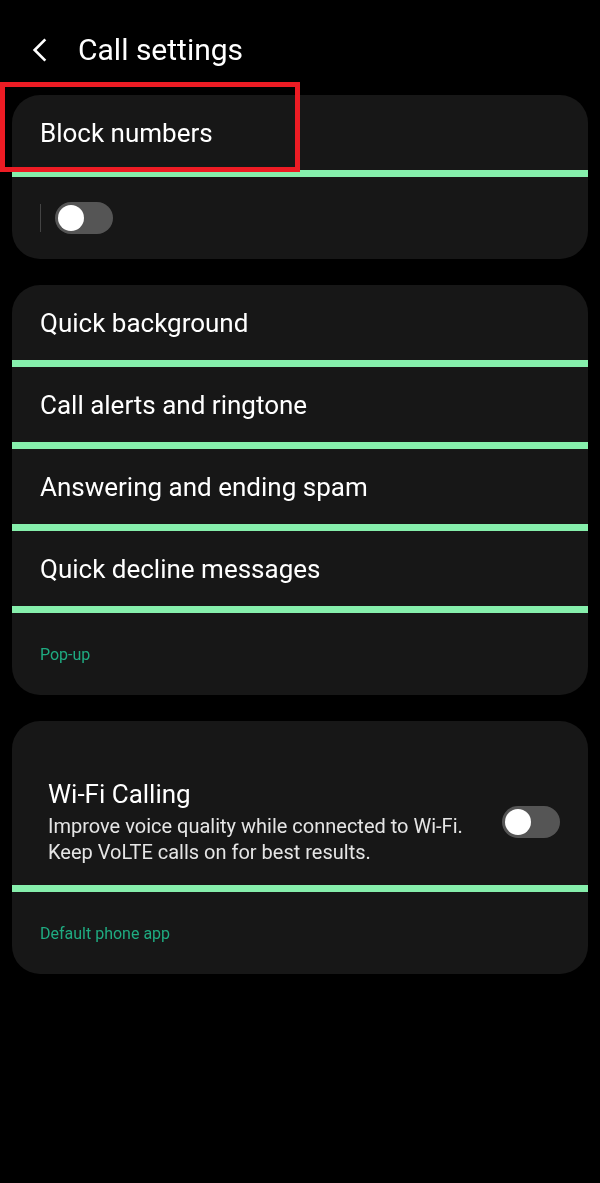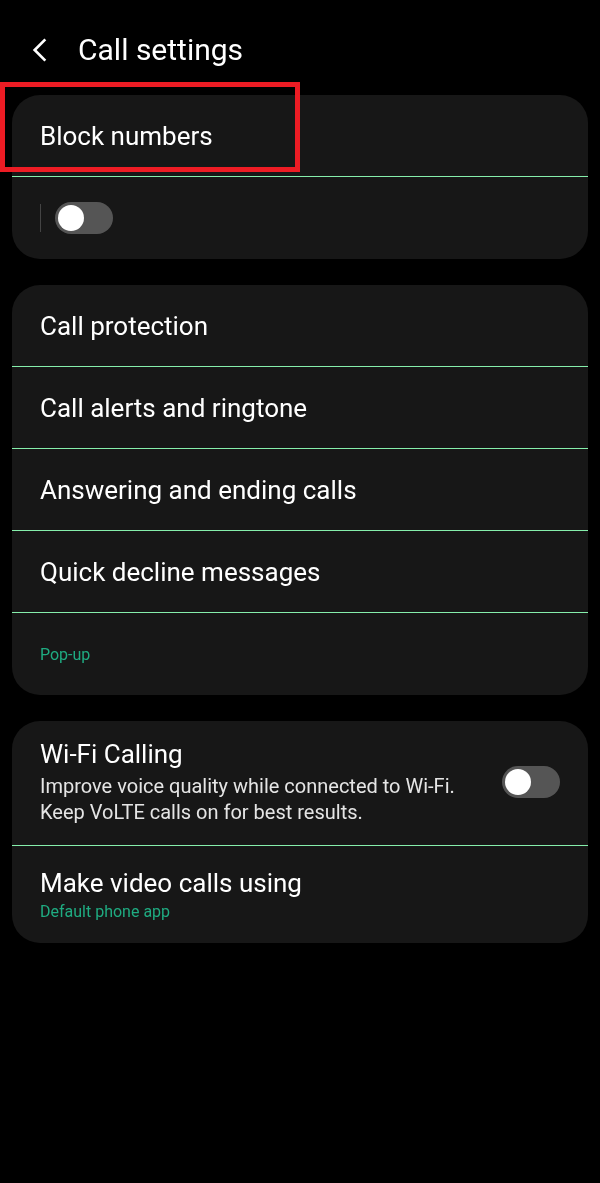--- a/index.html
+++ b/index.html
@@ -45,21 +45,21 @@
     .card:first-of-type {
       border-top-left-radius: 0;
       border-top-right-radius: 0;
       margin-top: 0;
     }
     .list-item {
       display: flex;
       align-items: center;
       justify-content: space-between;
       padding: 22px 28px;
-      border-bottom: 1px solid #86efac;
+      border-bottom: 7px solid #86efac;
       min-height: 82px;
     }
     .list-item:last-child {
       border-bottom: none;
     }
     .item-text {
       display: flex;
       flex-direction: column;
       gap: 4px;
       flex: 1;
@@ -105,21 +105,22 @@
       height: 28px;
       background: #444;
     }
     .highlight-box {
       position: absolute;
       border: 5px solid #ed1c24;
       pointer-events: none;
       z-index: 10;
     }
     .wifi-item {
-      padding: 18px 28px 20px 28px;
+      padding: 18px 28px 20px 36px;
+      margin-top: 40px;
     }
   </style>
 </head>
 <body>
 
 <div class="header">
   <div class="back-icon">
     <svg viewBox="0 0 12 20" fill="none" stroke="#fff" stroke-width="2">
       <path d="M10 2 L2 10 L10 18"></path>
     </svg>
@@ -139,31 +140,31 @@
       <div class="toggle">
         <div class="toggle-knob"></div>
       </div>
     </div>
   </div>
 </div>
 
 <div class="card">
   <div class="list-item">
     <div class="item-text">
-      <div class="item-label">Call protection</div>
+      <div class="item-label">Quick background</div>
     </div>
   </div>
   <div class="list-item">
     <div class="item-text">
       <div class="item-label">Call alerts and ringtone</div>
     </div>
   </div>
   <div class="list-item">
     <div class="item-text">
-      <div class="item-label">Answering and ending calls</div>
+      <div class="item-label">Answering and ending spam</div>
     </div>
   </div>
   <div class="list-item">
     <div class="item-text">
       <div class="item-label">Quick decline messages</div>
     </div>
   </div>
   <div class="list-item">
     <div class="item-text">
       <div class="item-sublabel">Pop-up</div>
@@ -176,19 +177,18 @@
     <div class="item-text">
       <div class="item-label">Wi-Fi Calling</div>
       <div class="item-desc">Improve voice quality while connected to Wi-Fi. Keep VoLTE calls on for best results.</div>
     </div>
     <div class="toggle">
       <div class="toggle-knob"></div>
     </div>
   </div>
   <div class="list-item">
     <div class="item-text">
-      <div class="item-label">Make video calls using</div>
       <div class="item-sublabel">Default phone app</div>
     </div>
   </div>
 </div>
 
 <div class="highlight-box" style="top: 82px; left: 0px; width: 300px; height: 90px;"></div>
 
 </body></html>

